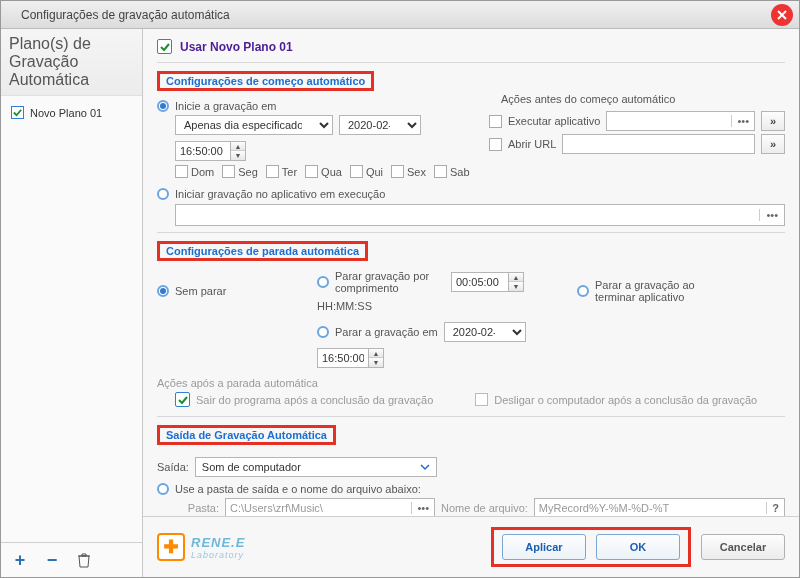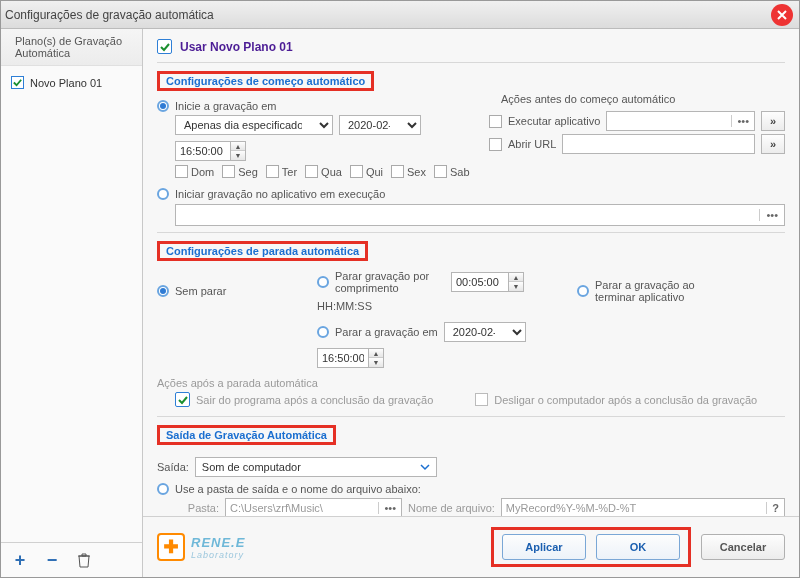--- a/index.html
+++ b/index.html
@@ -1,24 +1,24 @@
 <!DOCTYPE html>
 <html><head>
 <meta charset="utf-8">
 <style>
 *{box-sizing:border-box;margin:0;padding:0;font-family:Tahoma,Arial,sans-serif;font-size:11px;color:#333}
 body{background:#fff;width:800px;height:578px;overflow:hidden}
 .window{width:800px;height:578px;border:1px solid #999;background:#f7f7f7;display:flex;flex-direction:column}
-.titlebar{height:28px;background:linear-gradient(#f0f0f0,#dcdcdc);border-bottom:1px solid #bbb;display:flex;align-items:center;padding:0 4px;position:relative}
+.titlebar{height:28px;background:linear-gradient(#f0f0f0,#dcdcdc);border-bottom:1px solid #bbb;display:flex;align-items:center;padding:0 20px;position:relative}
 .titlebar .title{font-size:12px;color:#444}
 .close-btn{position:absolute;right:6px;top:3px;width:22px;height:22px;border-radius:50%;background:#e33;display:flex;align-items:center;justify-content:center;cursor:pointer}
 .close-btn svg{width:12px;height:12px}
 .body{flex:1;display:flex;min-height:0}
 .sidebar{width:142px;border-right:1px solid #c8c8c8;background:#fafafa;display:flex;flex-direction:column}
-.sidebar-header{padding:6px 14px;font-size:11px;color:#555;border-bottom:1px solid #e0e0e0;background:linear-gradient(#f5f5f5,#ececec)}
+.sidebar-header{padding:6px 8px;font-size:16px;color:#555;border-bottom:1px solid #e0e0e0;background:linear-gradient(#f5f5f5,#ececec)}
 .plan-list{flex:1;padding:4px 0}
 .plan-item{display:flex;align-items:center;gap:6px;padding:6px 10px;color:#1b6fd0;cursor:pointer}
 .plan-item .chk{width:13px;height:13px;border:1px solid #2e7fd6;background:#fff;display:flex;align-items:center;justify-content:center}
 .plan-item .chk svg{width:11px;height:11px}
 .sidebar-footer{border-top:1px solid #d0d0d0;padding:8px 10px;display:flex;gap:14px;align-items:center}
 .sidebar-footer .ico{width:18px;height:18px;cursor:pointer;display:flex;align-items:center;justify-content:center;color:#2f6fb5;font-size:18px;font-weight:bold}
 .sidebar-footer .ico.trash{color:#555}
 .main{flex:1;display:flex;flex-direction:column;min-width:0}
 .main-scroll{flex:1;overflow:auto;padding:10px 14px 6px 14px}
 .use-plan{display:flex;align-items:center;gap:8px;margin-bottom:8px}
@@ -265,21 +265,21 @@
                   </svg>
               </span>
             </span>
           </div>
           <div class="row">
             <span class="radio"></span>
             <span class="lbl">Use a pasta de saída e o nome do arquivo abaixo:</span>
           </div>
           <div class="row" style="margin-left:18px;gap:6px">
             <span class="muted" style="width:44px;text-align:right">Pasta:</span>
-            <span class="field-btn" style="width:177px">
+            <span class="field-btn" style="width:210px">
               <input type="text" style="width: 100%; color: rgb(153, 153, 153);" value="C:\Users\zrf\Music\">
               <span class="dots">•••</span>
             </span>
             <span class="muted" style="text-align:right">Nome de arquivo:</span>
             <span class="field-btn" style="flex:1">
               <input type="text" style="width: 100%; color: rgb(153, 153, 153);" value="MyRecord%Y-%M-%D-%T">
               <span class="dots" style="font-weight:bold">?</span>
             </span>
           </div>
         </div>

